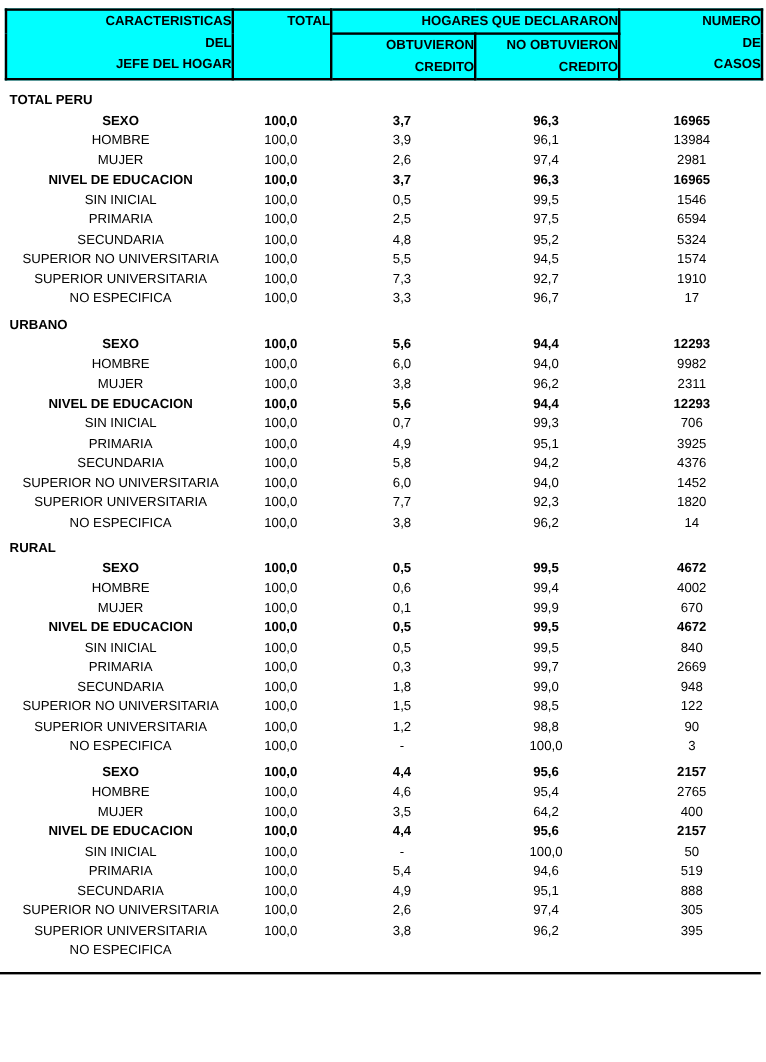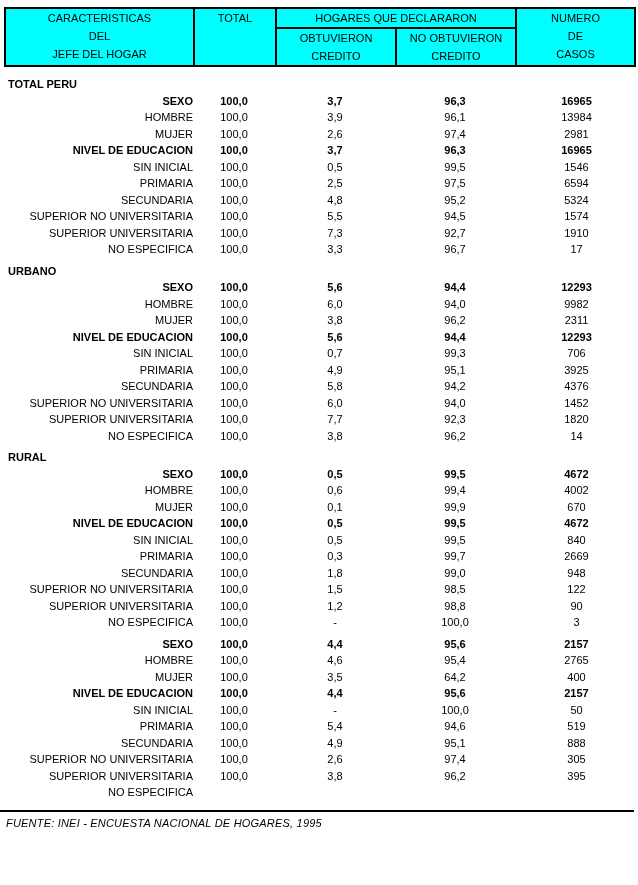--- a/index.html
+++ b/index.html
@@ -30,24 +30,25 @@
     border-collapse: collapse;
     table-layout: fixed;
     width: 630px;
     margin: 7px 0 0 4px;
     background: var(--header-bg, #00ffff);
   }
   table.head td {
     border: 2px solid var(--border-color, #000000);
     padding: 0;
     vertical-align: top;
-    text-align: center;
+    text-align: right;
     font-size: 11px;
     line-height: 18px;
     overflow: hidden;
+    font-weight: bold;
   }
   table.head .hline { height: 18px; line-height: 18px; }
 
   
   .sections { width: 530px; }
   .section { margin-top: 5px; }
   .section:first-child { margin-top: 9px; }
   .section-title {
     height: 16.5px;
     line-height: 16.5px;
@@ -56,21 +57,21 @@
     padding-left: 8px;
   }
   .row {
     display: grid;
     grid-template-columns: 193px 82px 120px 120px 123px;
     height: 16.5px;
     line-height: 16.5px;
     font-size: 11px;
   }
   .row.bold { font-weight: bold; }
-  .cell-label { padding-left: 8px; text-align: right; white-space: nowrap; }
+  .cell-label { padding-left: 8px; text-align: center; white-space: nowrap; }
   .cell-num { text-align: center; }
 
   
   .footer-rule {
     margin: 9px 4px 0 0;
     border-top: 2px solid var(--border-color, #000000);
     width: 634px;
     height: 0;
   }
   .source {
@@ -415,15 +416,14 @@
           <div class="cell-label">NO ESPECIFICA</div>
           <div class="cell-num"></div>
           <div class="cell-num"></div>
           <div class="cell-num"></div>
           <div class="cell-num"></div>
         </div>
       </div>
     </div>
 
   <div class="footer-rule"></div>
-  <div class="source">FUENTE: INEI - ENCUESTA NACIONAL DE HOGARES, 1995</div>
 
 </div>
 
 </body></html>

